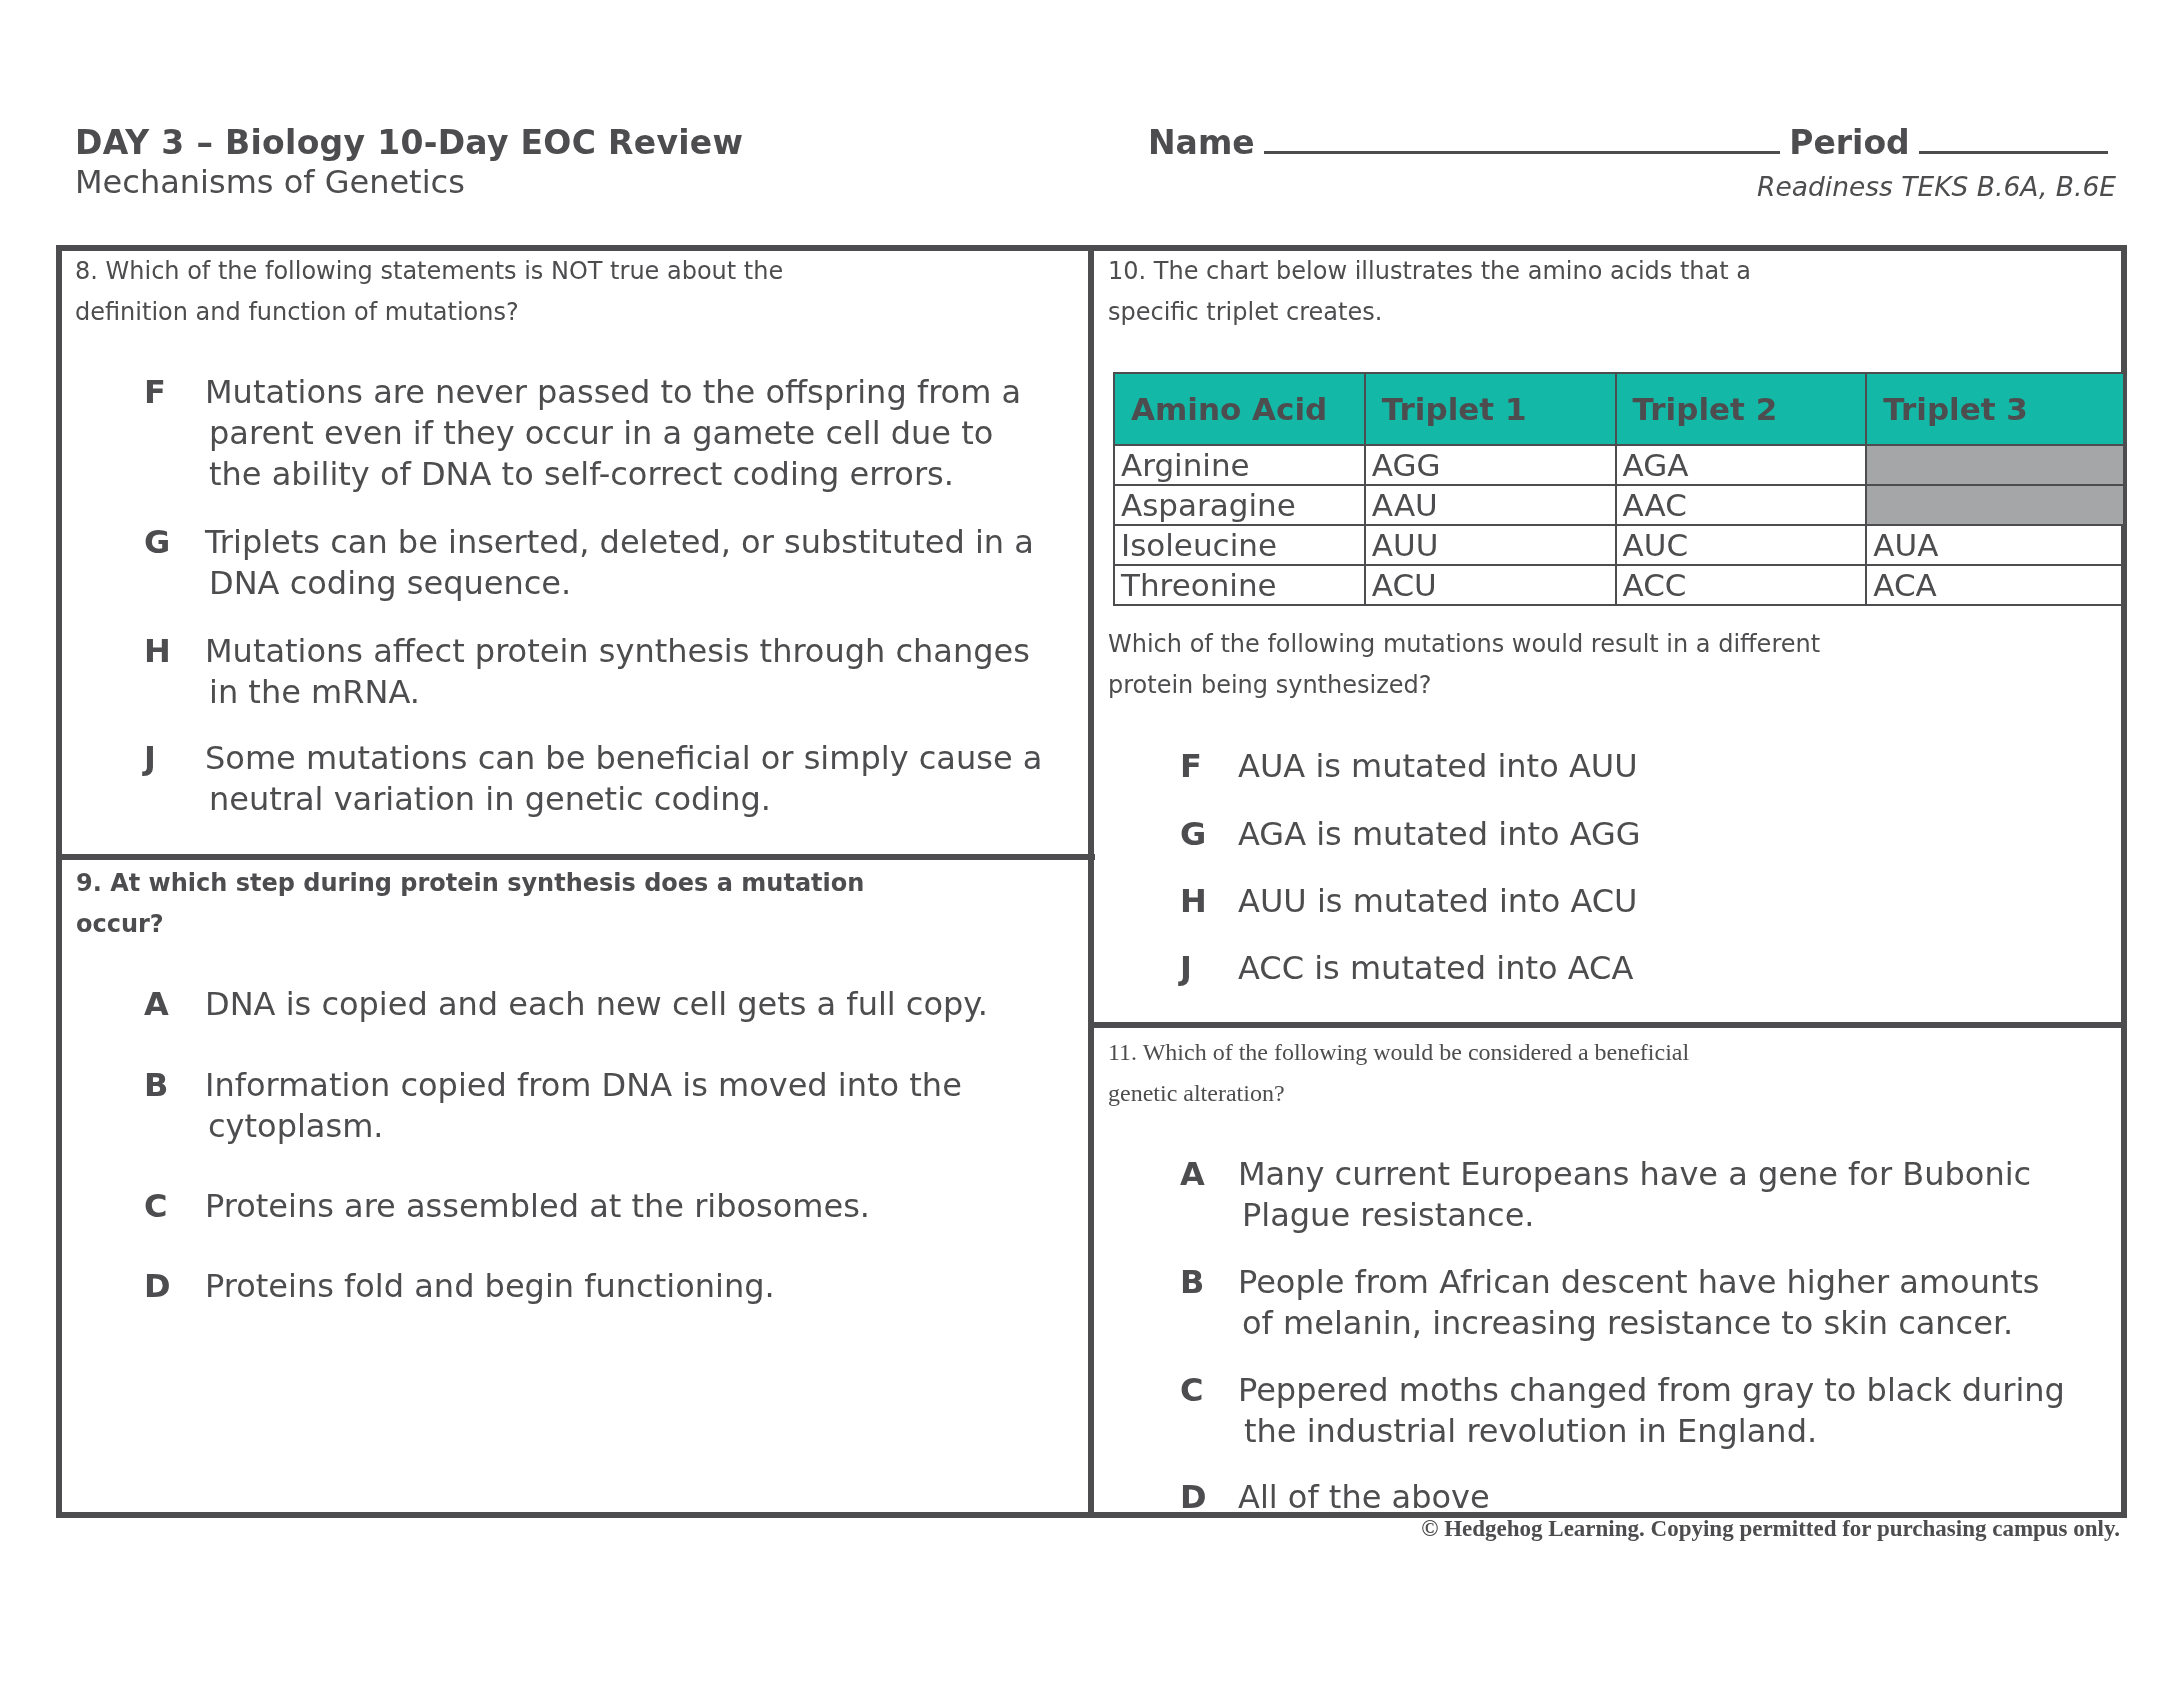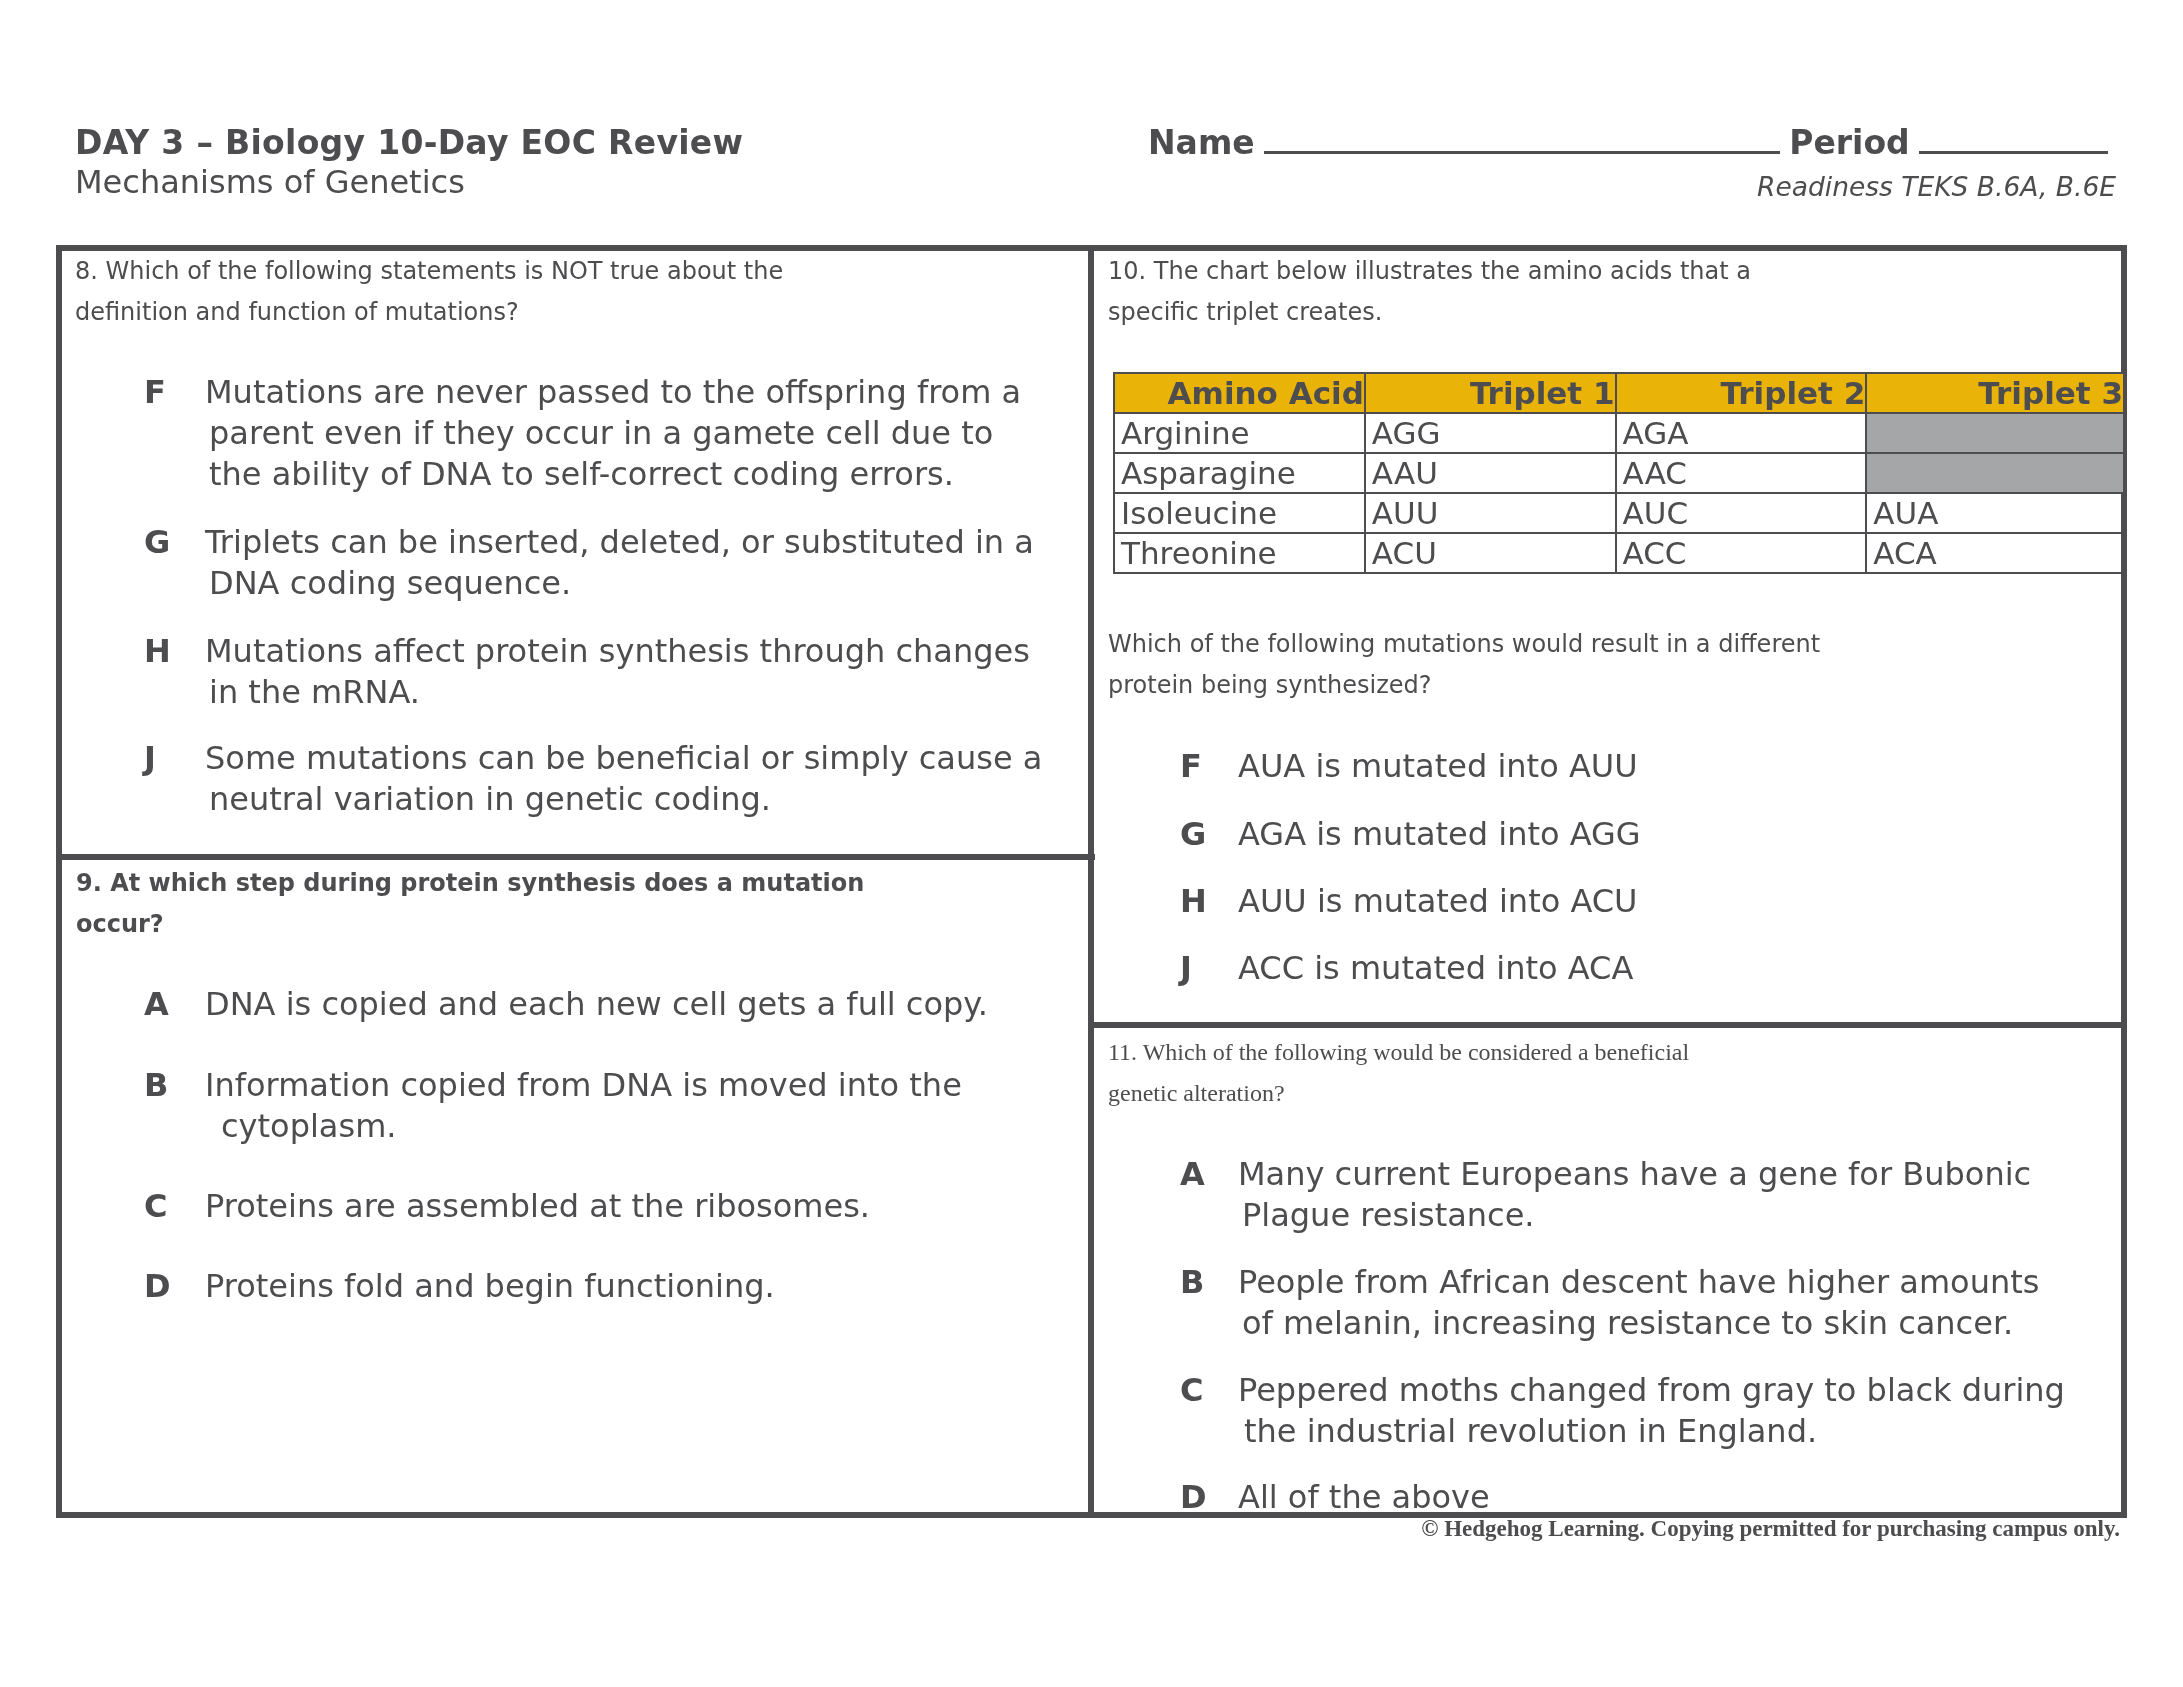--- a/index.html
+++ b/index.html
@@ -15,21 +15,21 @@
   .vdiv { position:absolute; left:1088px; top:245px; width:6px; height:1273px; background:#4d4d4f; }
   .hdiv-l { position:absolute; left:56px; top:854px; width:1039px; height:6px; background:#4d4d4f; }
   .hdiv-r { position:absolute; left:1088px; top:1022px; width:1039px; height:6px; background:#4d4d4f; }
   .q { position:absolute; font-size:24px; line-height:41px; }
   .stem { margin:0; }
   .opt { position:absolute; font-size:32px; line-height:41px; }
   .opt .letter { position:absolute; left:0; top:0; font-weight:bold; }
   .opt .text { position:absolute; left:61px; top:0; white-space:nowrap; }
   table.codon { position:absolute; left:1113px; top:372px; width:1012px; border-collapse:collapse; font-size:31px; }
   table.codon th, table.codon td { border:2px solid #4d4d4f; height:38px; padding:0 0 0 6px; text-align:left; }
-  table.codon th { background:#eab308; font-weight:bold; text-align:right; padding:0; height:38px; }
+  table.codon th { background:#14b8a6; font-weight:bold; text-align:left; padding:16px; height:38px; }
   table.codon td.blank { background:#a5a6a8; }
   table.codon col.c1 { width:251px; } table.codon col.c2 { width:251px; } table.codon col.c3 { width:251px; } table.codon col.c4 { width:258px; }
   .footer { right:63px; top:1516px; font-family:"Liberation Serif", serif; font-size:23px;font-weight:bold; }
 </style>
 </head>
 <body>
 
 <div class="abs hdr-title">DAY 3 – Biology 10-Day EOC Review</div>
 <div class="abs hdr-sub">Mechanisms of Genetics</div>
 <div class="abs hdr-name">
@@ -83,21 +83,21 @@
 <div class="opt" style="left:144px;top:984px;">
   <span class="letter">A</span>
   <div class="text">
       <div>DNA is copied and each new cell gets a full copy.</div>
     </div>
 </div>
 <div class="opt" style="left:144px;top:1065px;">
   <span class="letter">B</span>
   <div class="text">
     <div>Information copied from DNA is moved into the</div>
-    <div style="margin-left:16px">cytoplasm.</div>
+    <div style="margin-left:3px">cytoplasm.</div>
   </div>
 </div>
 <div class="opt" style="left:144px;top:1186px;">
   <span class="letter">C</span>
   <div class="text">
       <div>Proteins are assembled at the ribosomes.</div>
     </div>
 </div>
 <div class="opt" style="left:144px;top:1266px;">
   <span class="letter">D</span>

